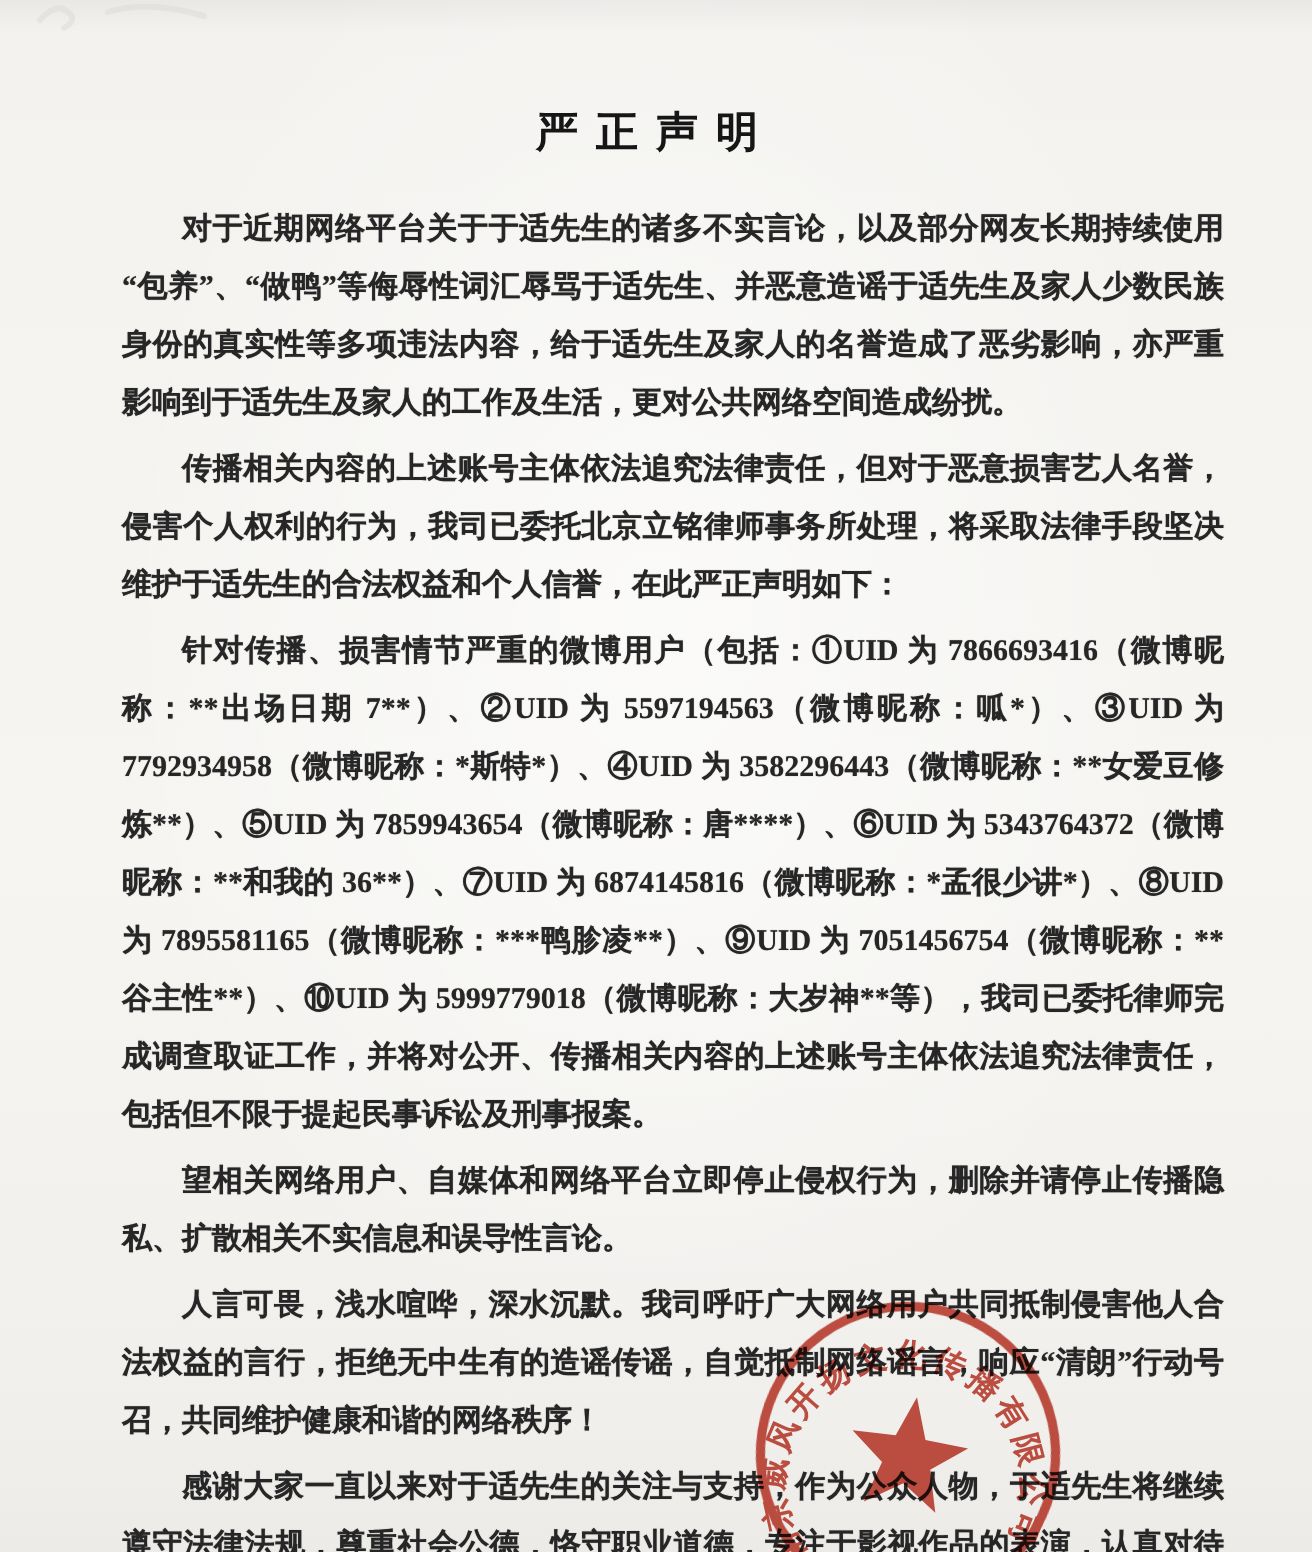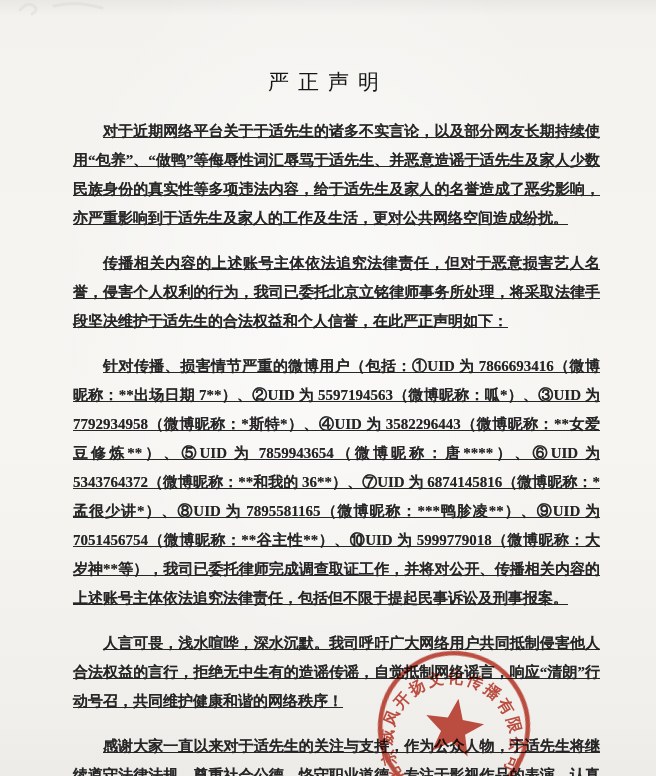--- a/index.html
+++ b/index.html
@@ -8,35 +8,35 @@
     width:656px;height:776px;
     overflow:hidden;
     background:
       radial-gradient(ellipse at 50% 40%, rgba(255,255,255,.55) 0%, rgba(255,255,255,0) 60%),
       linear-gradient(180deg,#e9e8e5 0px,#f3f2ef 16px,#f6f5f2 55%,#f0efec 92%,#ecebe8 100%);
     font-family:"Liberation Serif","DejaVu Serif",serif;
     color:#262626;
   }
   .scan-smudge{position:absolute;top:0;left:14px;opacity:.5;}
   .doc-title{
-    margin:16px;padding-top:52px;
+    margin:0;padding-top:52px;
     text-align:center;
-    font-size:21px;font-weight:normal;
+    font-size:21px;font-weight:bold;
     letter-spacing:9px;
     color:#161616;
   }
   .doc-body{
     margin:21px 40px 0 57px;
     font-size:15px;line-height:29px;
     font-weight:600;
     text-align:justify;
     text-justify:inter-ideograph;
     text-shadow:0 0 .5px rgba(40,40,40,.55);
   }
-  .doc-body p{margin:16px;text-indent:2em;text-decoration:underline;}
+  .doc-body p{margin:4px;text-indent:2em;}
   .seal{
     position:absolute;
     left:372px;top:645px;
     width:164px;height:164px;
     transform:rotate(9deg);
     opacity:.88;
     mix-blend-mode:multiply;
     pointer-events:none;
   }
   .seal svg{display:block;width:100%;height:100%;}
@@ -50,20 +50,21 @@
   <svg class="scan-smudge" width="120" height="22" viewBox="0 0 120 22" aria-hidden="true">
     <path d="M6 10 q8 -9 14 -4 q5 4 -2 8 M40 6 q20 -6 48 2" fill="none" stroke="#dcdbd8" stroke-width="3" stroke-linecap="round"></path>
   </svg>
 
   <h1 class="doc-title">严正声明</h1>
 
   <div class="doc-body">
     <p>对于近期网络平台关于于适先生的诸多不实言论，以及部分网友长期持续使用“包养”、“做鸭”等侮辱性词汇辱骂于适先生、并恶意造谣于适先生及家人少数民族身份的真实性等多项违法内容，给于适先生及家人的名誉造成了恶劣影响，亦严重影响到于适先生及家人的工作及生活，更对公共网络空间造成纷扰。</p>
     <p>传播相关内容的上述账号主体依法追究法律责任，但对于恶意损害艺人名誉，侵害个人权利的行为，我司已委托北京立铭律师事务所处理，将采取法律手段坚决维护于适先生的合法权益和个人信誉，在此严正声明如下：</p>
     <p>针对传播、损害情节严重的微博用户（包括：①UID 为 7866693416（微博昵称：**出场日期 7**）、②UID 为 5597194563（微博昵称：呱*）、③UID 为 7792934958（微博昵称：*斯特*）、④UID 为 3582296443（微博昵称：**女爱豆修炼**）、⑤UID 为 7859943654（微博昵称：唐****）、⑥UID 为 5343764372（微博昵称：**和我的 36**）、⑦UID 为 6874145816（微博昵称：*孟很少讲*）、⑧UID 为 7895581165（微博昵称：***鸭胗凌**）、⑨UID 为 7051456754（微博昵称：**谷主性**）、⑩UID 为 5999779018（微博昵称：大岁神**等），我司已委托律师完成调查取证工作，并将对公开、传播相关内容的上述账号主体依法追究法律责任，包括但不限于提起民事诉讼及刑事报案。</p>
+    <p>望相关网络用户、自媒体和网络平台立即停止侵权行为，删除并请停止传播隐私、扩散相关不实信息和误导性言论。</p>
     <p>人言可畏，浅水喧哗，深水沉默。我司呼吁广大网络用户共同抵制侵害他人合法权益的言行，拒绝无中生有的造谣传谣，自觉抵制网络谣言，响应“清朗”行动号召，共同维护健康和谐的网络秩序！</p>
     <p>感谢大家一直以来对于适先生的关注与支持，作为公众人物，于适先生将继续遵守法律法规，尊重社会公德，恪守职业道德，专注于影视作品的表演，认真对待每一个作品。</p>
   </div>
 
   <div class="seal">
     <svg viewBox="0 0 160 160" aria-hidden="true">
       <defs>
         <path id="sealArc" d="M 42.7,139.4 A 58,58 0 1 1 117.3,139.4" fill="none"></path>
       </defs>
       <circle class="ring" cx="80" cy="80" r="72" fill="none" stroke-width="4.5" stroke="#bf3a2b"></circle>

